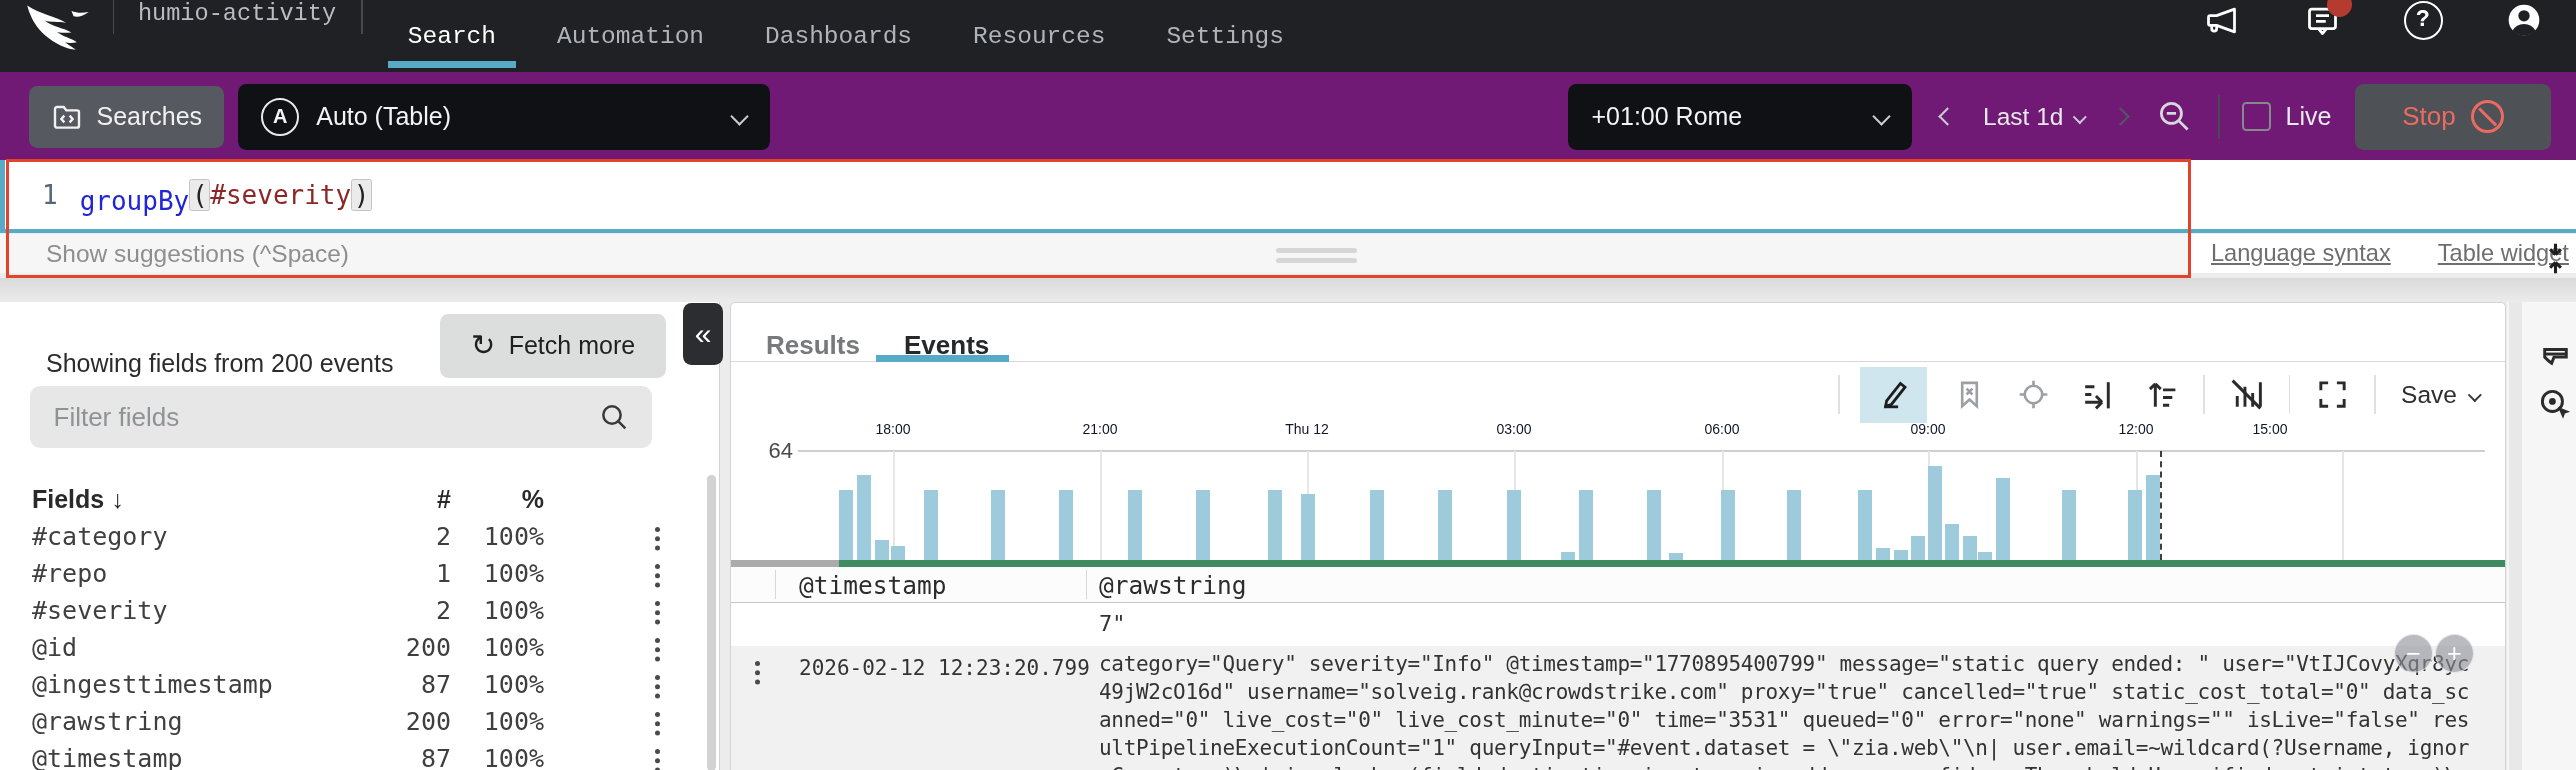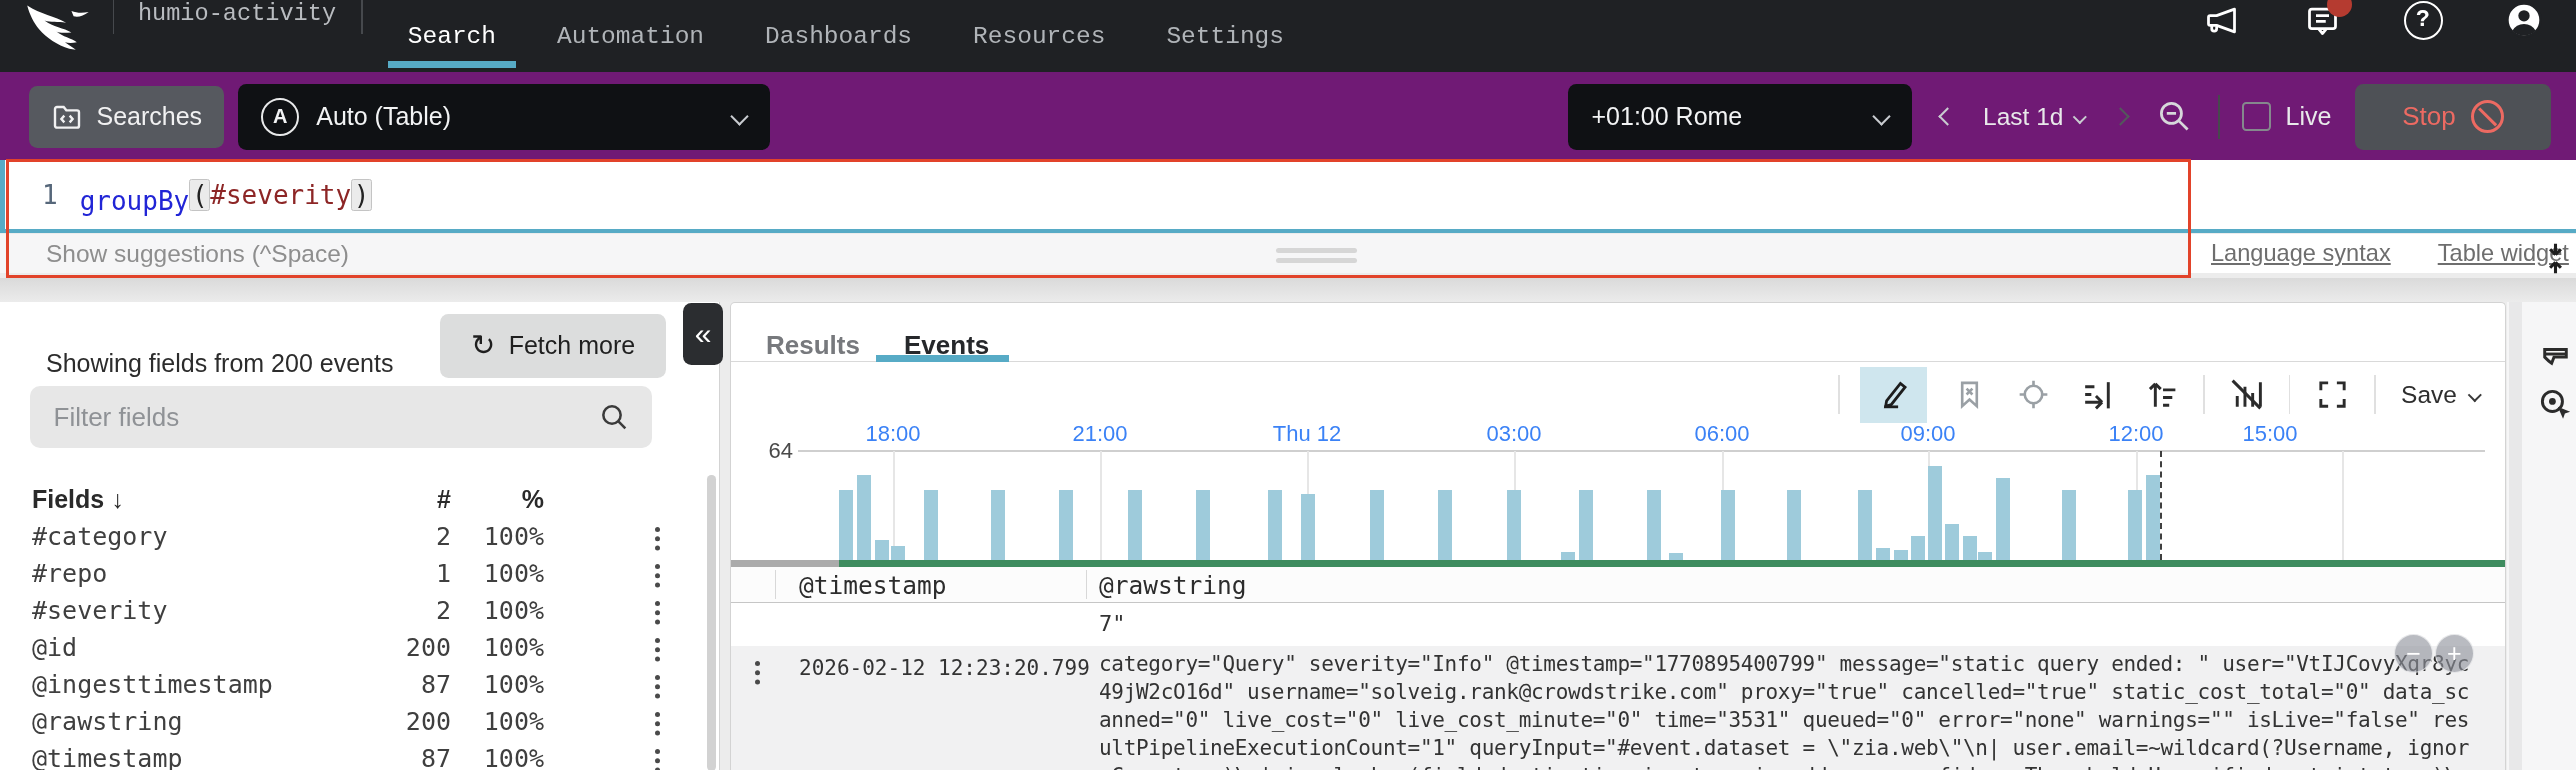--- a/index.html
+++ b/index.html
@@ -114,21 +114,21 @@
   .chart-toolbar{position:absolute;right:20px;top:62px;height:59px;display:flex;align-items:center;gap:20px;z-index:4;}
   .ct-btn{width:44px;height:56px;display:flex;align-items:center;justify-content:center;cursor:pointer;}
   .ct-btn.active{background:#cfe6ee;width:67px;}
   .ct-div{width:1.7px;height:39px;background:#e0e0e0;}
   .save-btn{display:flex;align-items:center;gap:13.5px;font-size:24.5px;color:#2e2e2e;cursor:pointer;padding:0 5px;}
 
   .ylabel{position:absolute;left:25px;top:135px;width:37px;text-align:right;font-size:22px;color:#4a4a4a;}
   .axis-line{position:absolute;left:67px;top:147px;width:1687px;height:1.7px;background:#cfcfcf;}
   .plot{position:absolute;left:67px;top:148px;width:1687px;height:109px;}
   .gridline{position:absolute;top:0;bottom:0;width:1.7px;background:#e6e6e6;}
-  .x-label{position:absolute;top:-30px;transform:translateX(-50%);font-size:22px;color:#3b82f6;white-space:nowrap;text-align:center;}
+  .x-label{position:absolute;top:-30px;transform:translateX(-50%);font-size:14px;color:#0f172a;white-space:nowrap;text-align:center;}
   .bar{position:absolute;bottom:0;background:#9ecbdb;}
   .cursor-line{position:absolute;top:0;bottom:0;border-left:2.5px dashed #3f3f3f;}
 
   .hscroll{position:absolute;left:0;top:257px;right:0;height:6.7px;background:#ababab;}
   .hscroll-thumb{position:absolute;left:108px;right:0;top:0;bottom:0;background:#3e8c5f;}
 
   .thead{position:absolute;left:0;top:264px;right:0;height:35px;background:#fcfcfc;border-bottom:0.8px solid #c6c6c6;
          font-family:"DejaVu Sans Mono",monospace;font-size:24.5px;color:#2c2c2c;}
   .th-ts{position:absolute;left:68px;top:4.2px;}
   .th-raw{position:absolute;left:368px;top:4.2px;}

